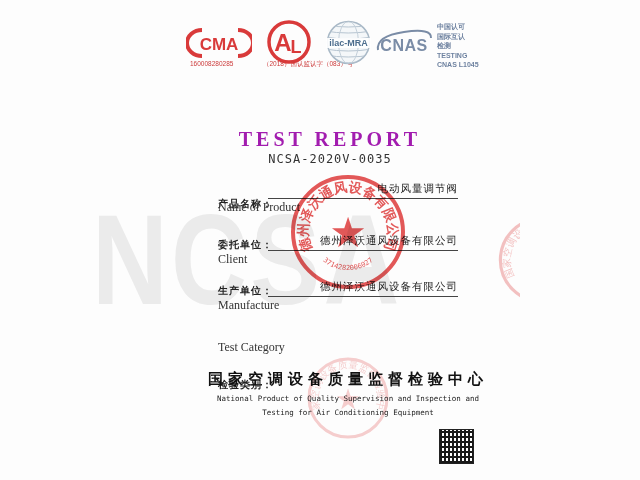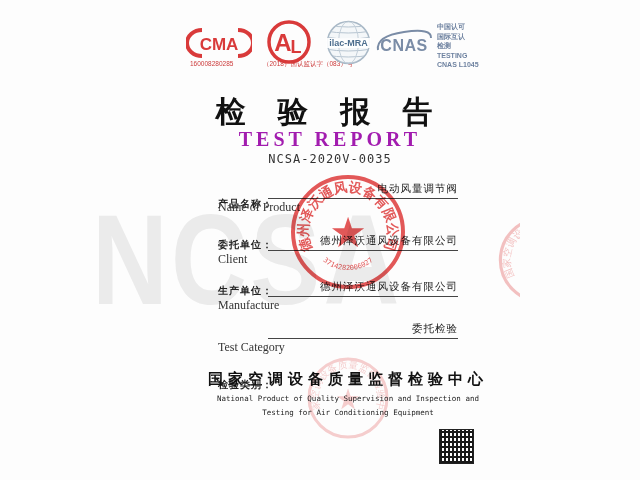--- a/index.html
+++ b/index.html
@@ -104,39 +104,37 @@
   </svg>
 
   <div class="acc-block">
     <div>中国认可</div>
     <div>国际互认</div>
     <div>检测</div>
     <div>TESTING</div>
     <div>CNAS L1045</div>
   </div>
 
-  <div class="title-zh">检 验 报 告</div>
   <div class="title-en">TEST REPORT</div>
   <div class="report-no">NCSA-2020V-0035</div>
 
   <div class="f-label" style="top:197px;">产品名称：</div>
   <div class="f-sub" style="top:200px;">Name of Product</div>
   <div class="f-value" style="top:182px;">电动风量调节阀</div>
 
   <div class="f-label" style="top:238px;">委托单位：</div>
   <div class="f-sub" style="top:252px;">Client</div>
   <div class="f-value" style="top:234px;">德州泽沃通风设备有限公司</div>
 
   <div class="f-label" style="top:284px;">生产单位：</div>
   <div class="f-sub" style="top:298px;">Manufacture</div>
   <div class="f-value" style="top:280px;">德州泽沃通风设备有限公司</div>
 
   <div class="f-label" style="top:346px;margin-top:32px;">检验类别：</div>
   <div class="f-sub" style="top:340px;">Test Category</div>
-  <div class="f-value" style="top:322px;">委托检验</div>
 
   <svg class="stamp stamp-footer" width="90" height="90" viewBox="0 0 120 120">
     <defs>
         <path id="arcF" d="M 25.4,80 A 40 40 0 1 1 94.6,80"></path>
       </defs>
     <circle cx="60" cy="60" r="52" fill="none" stroke="#e05050" stroke-width="4"></circle>
     <text font-size="13" fill="#e05050" font-family="Liberation Sans,sans-serif">
       <textPath href="#arcF" startOffset="50%" text-anchor="middle">国家空调设备质量监督检验中心</textPath>
     </text>
     <text x="60" y="74" text-anchor="middle" font-size="38" fill="#e05050">★</text>

